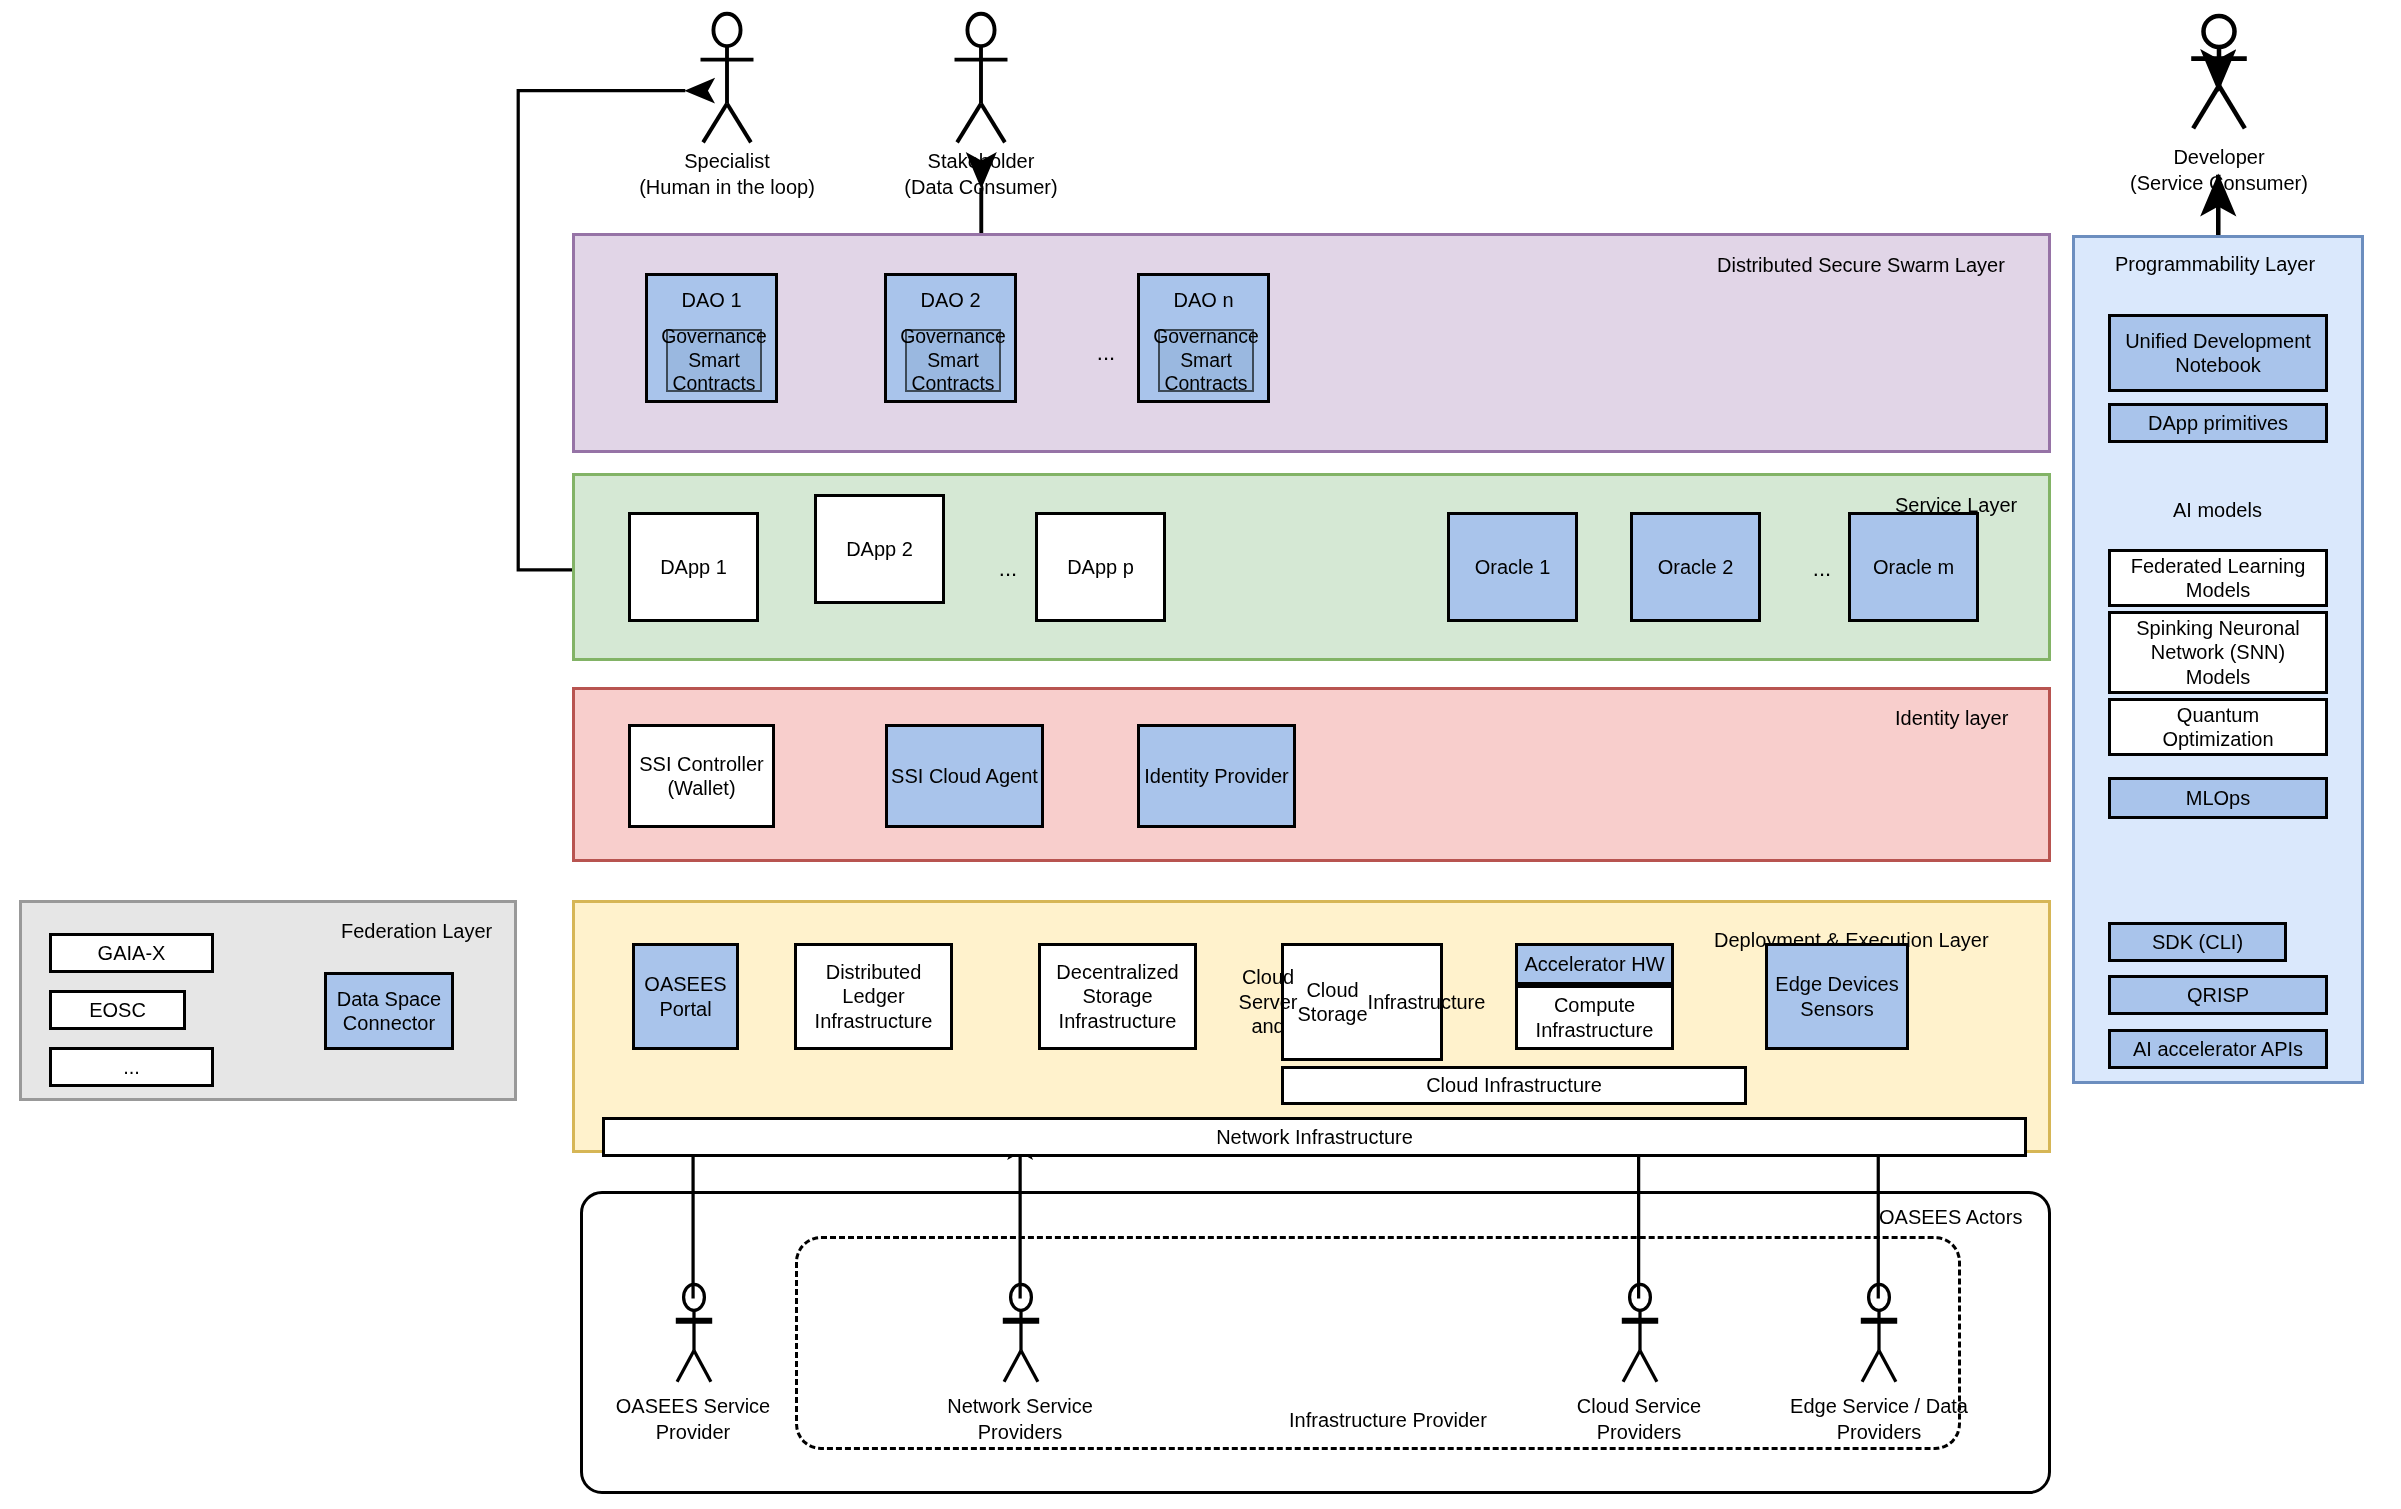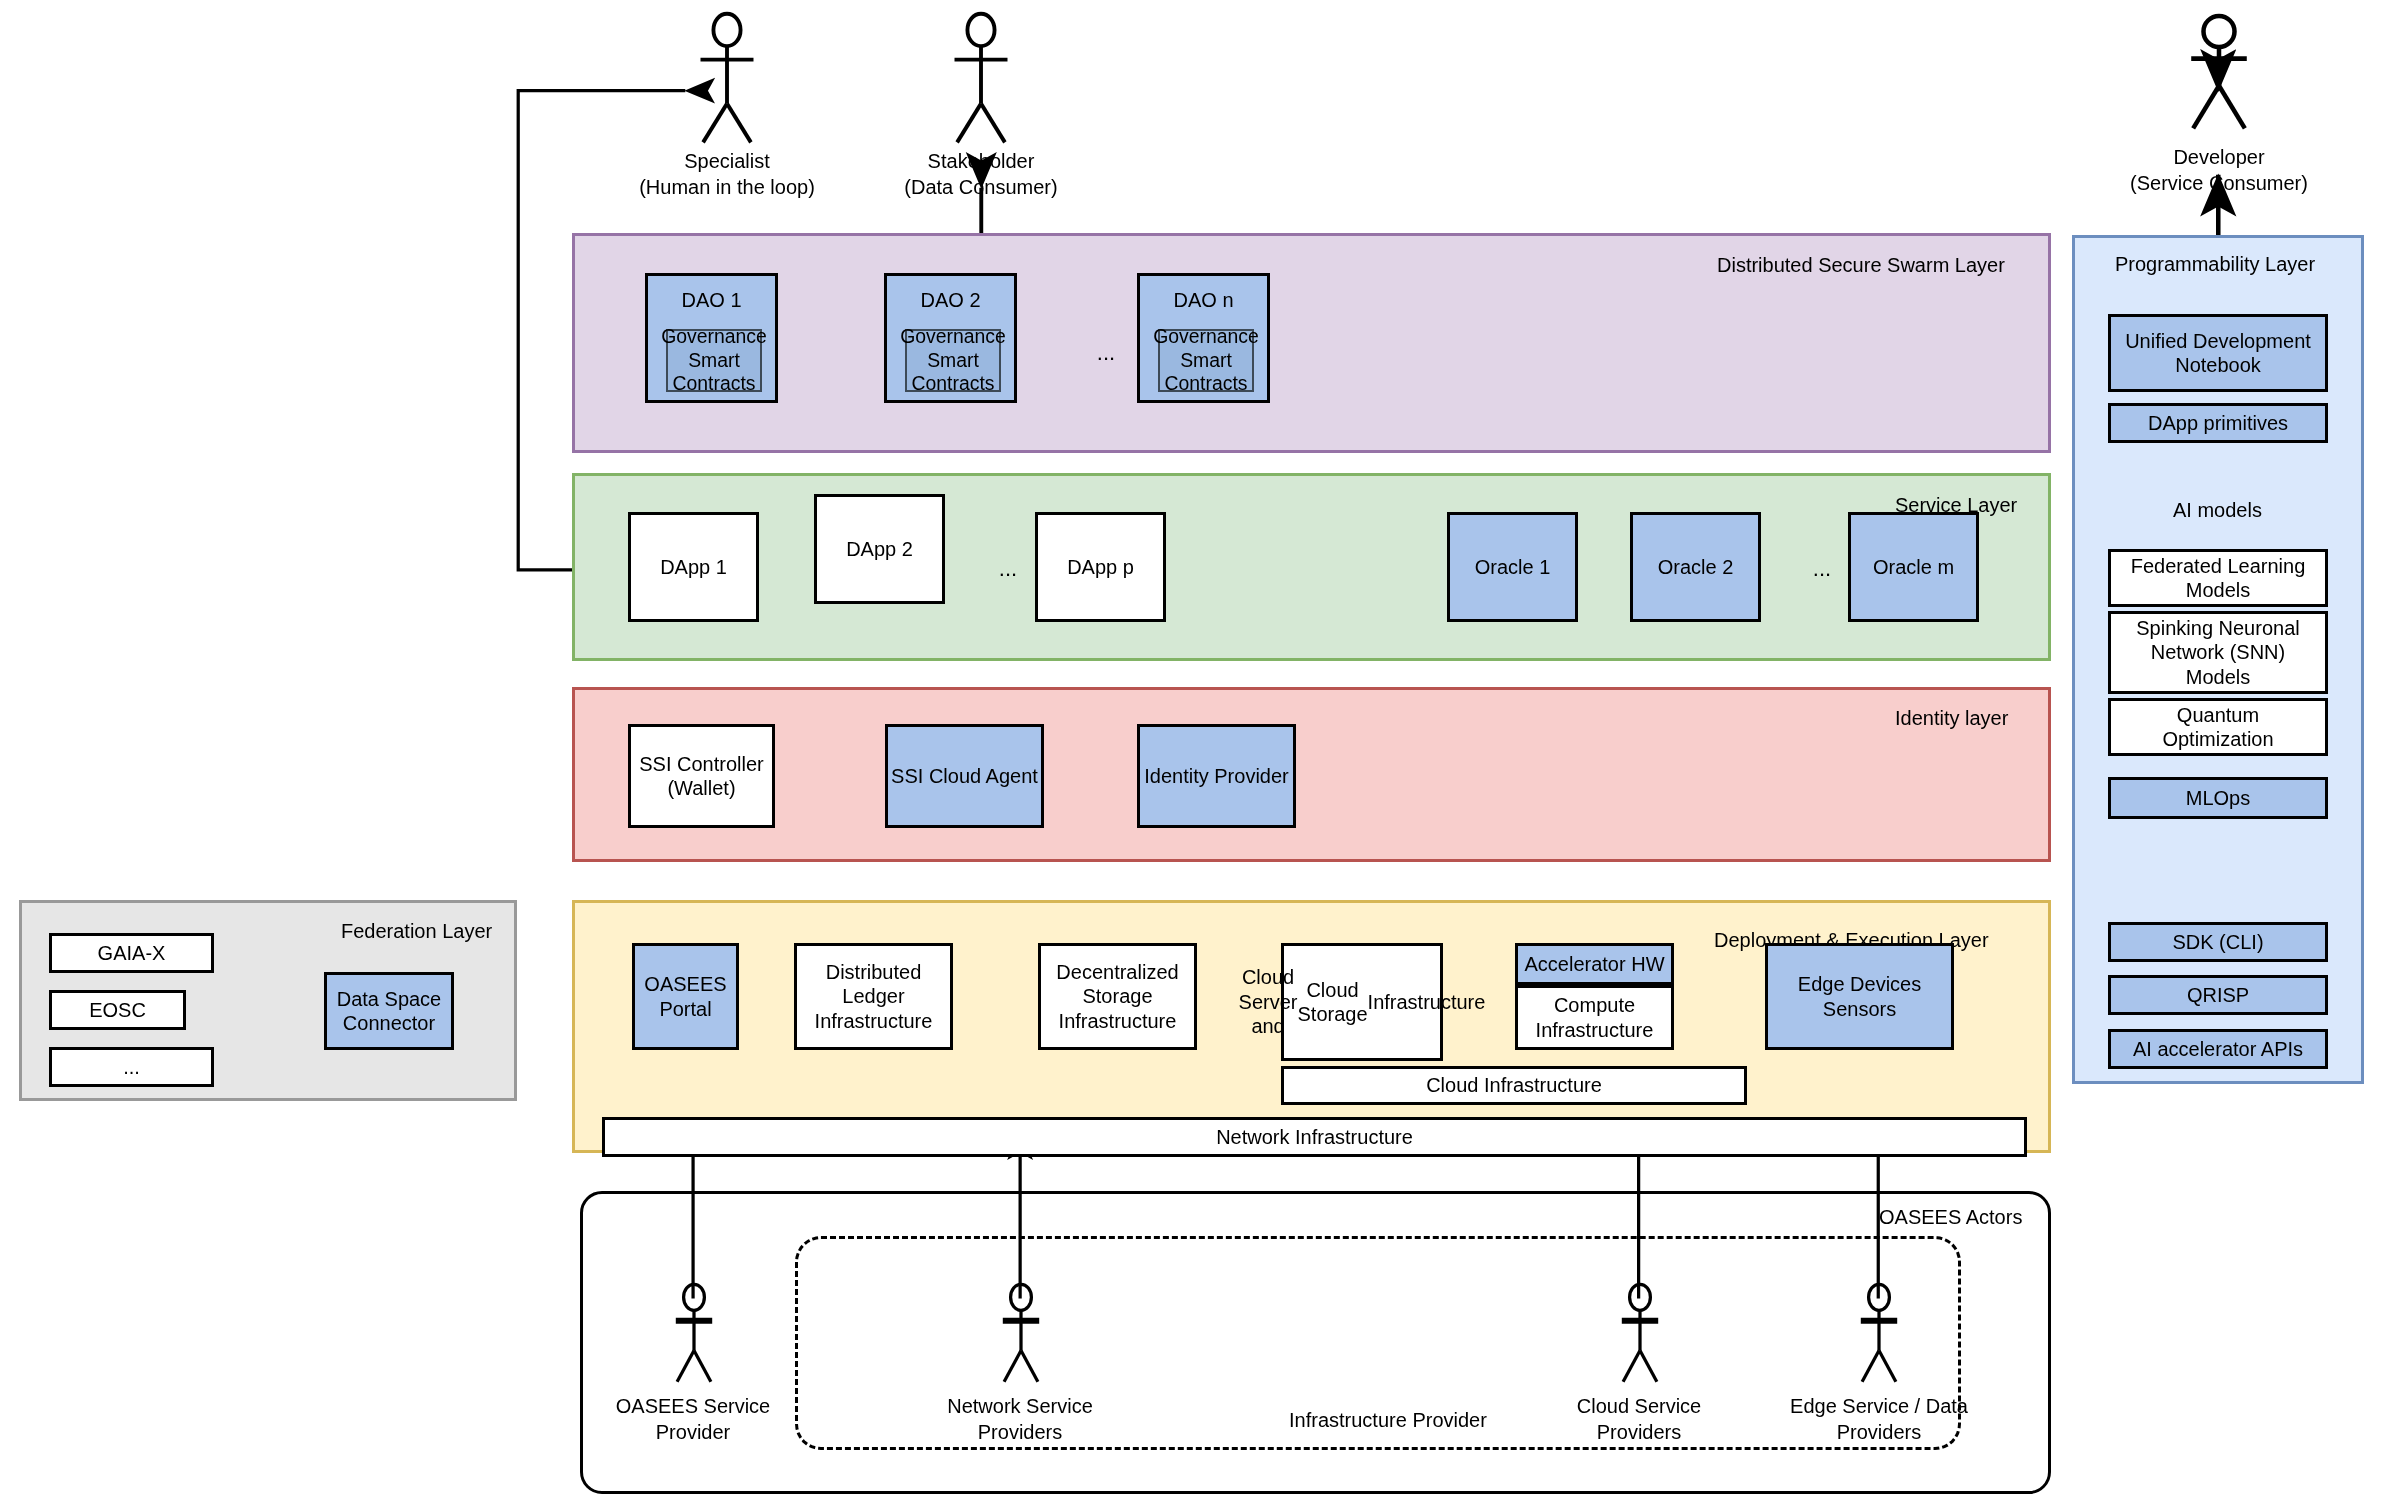--- a/index.html
+++ b/index.html
@@ -208,21 +208,21 @@
   </div>
 
   <div class="box blue t31" style="left:1515px;top:943px;width:159px;height:42px;">
     <span>Accelerator HW</span>
   </div>
   <div class="box white t31" style="left:1515px;top:985px;width:159px;height:65px;flex-direction:column;">
     <div>Compute</div>
     <div>Infrastructure</div>
   </div>
 
-  <div class="box blue t31" style="left:1765px;top:943px;width:189px;height:107px;flex-direction:column;">
+  <div class="box blue t31" style="left:1765px;top:943px;width:144px;height:107px;flex-direction:column;">
     <div>Edge Devices</div>
     <div>Sensors</div>
   </div>
 
   <div class="box white t31" style="left:1281px;top:1066px;width:466px;height:39px;">
     <span>Cloud Infrastructure</span>
   </div>
 
   <div class="box white t31" style="left:602px;top:1117px;width:1425px;height:40px;">
     <span>Network Infrastructure</span>
@@ -268,21 +268,21 @@
     <div>Models</div>
   </div>
   <div class="box white t31" style="left:2108px;top:698px;width:220px;height:58px;flex-direction:column;">
     <div>Quantum</div>
     <div>Optimization</div>
   </div>
   <div class="box blue t31" style="left:2108px;top:777px;width:220px;height:42px;">
     <span>MLOps</span>
   </div>
 
-  <div class="box blue t31" style="left:2108px;top:922px;width:220px;height:40px;">
+  <div class="box blue t31" style="left:2108px;top:922px;width:179px;height:40px;">
     <span>SDK (CLI)</span>
   </div>
   <div class="box blue t31" style="left:2108px;top:975px;width:220px;height:40px;">
     <span>QRISP</span>
   </div>
   <div class="box blue t31" style="left:2108px;top:1029px;width:220px;height:40px;">
     <span>AI accelerator APIs</span>
   </div>
 
   <div class="rounded" style="left:580px;top:1191px;width:1471px;height:303px;"></div>

